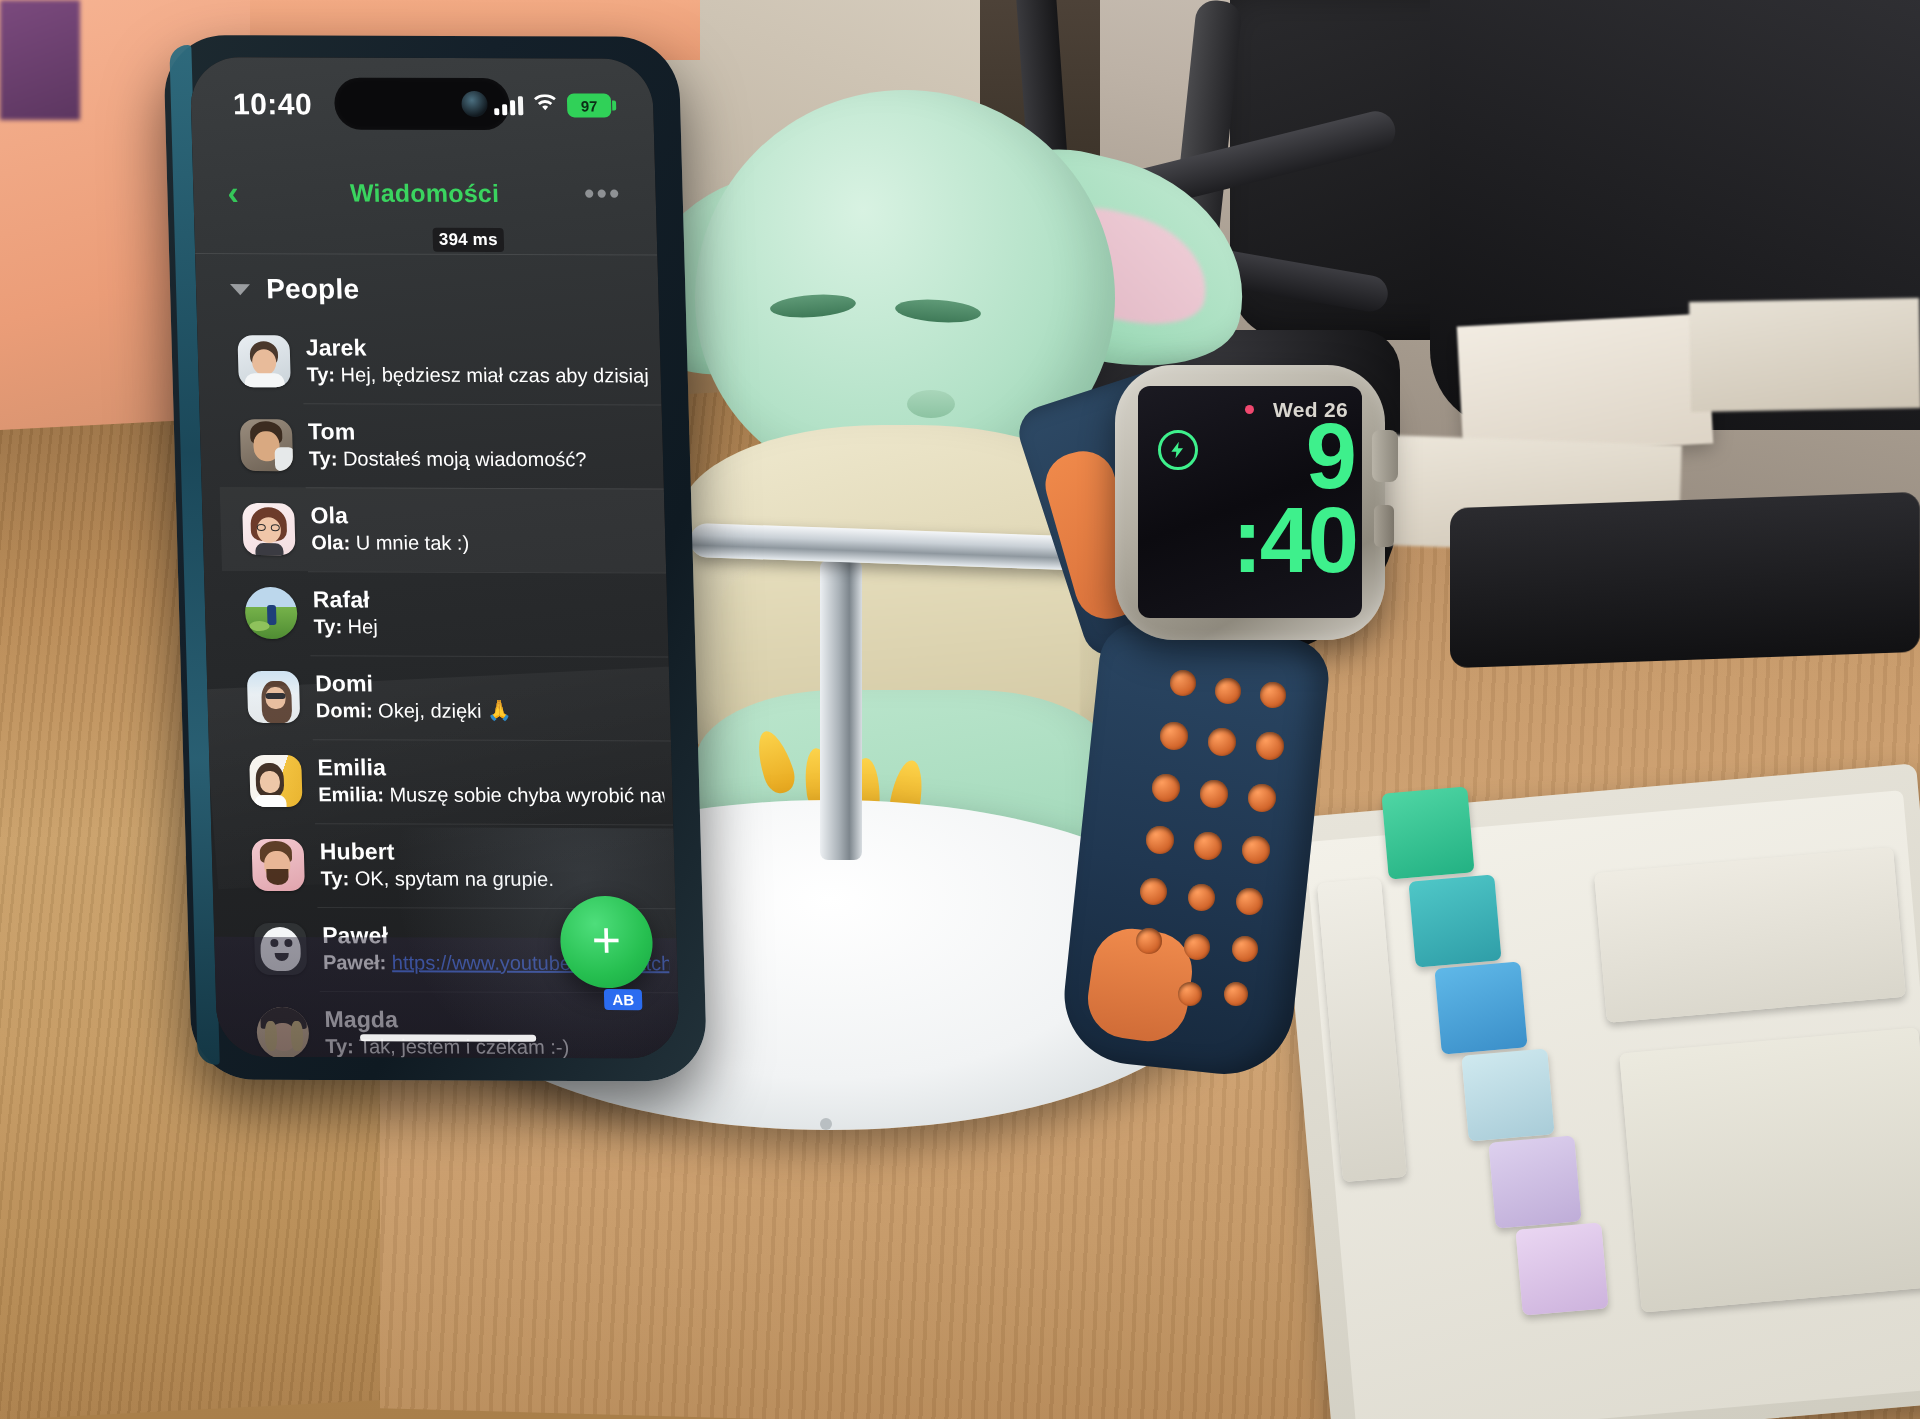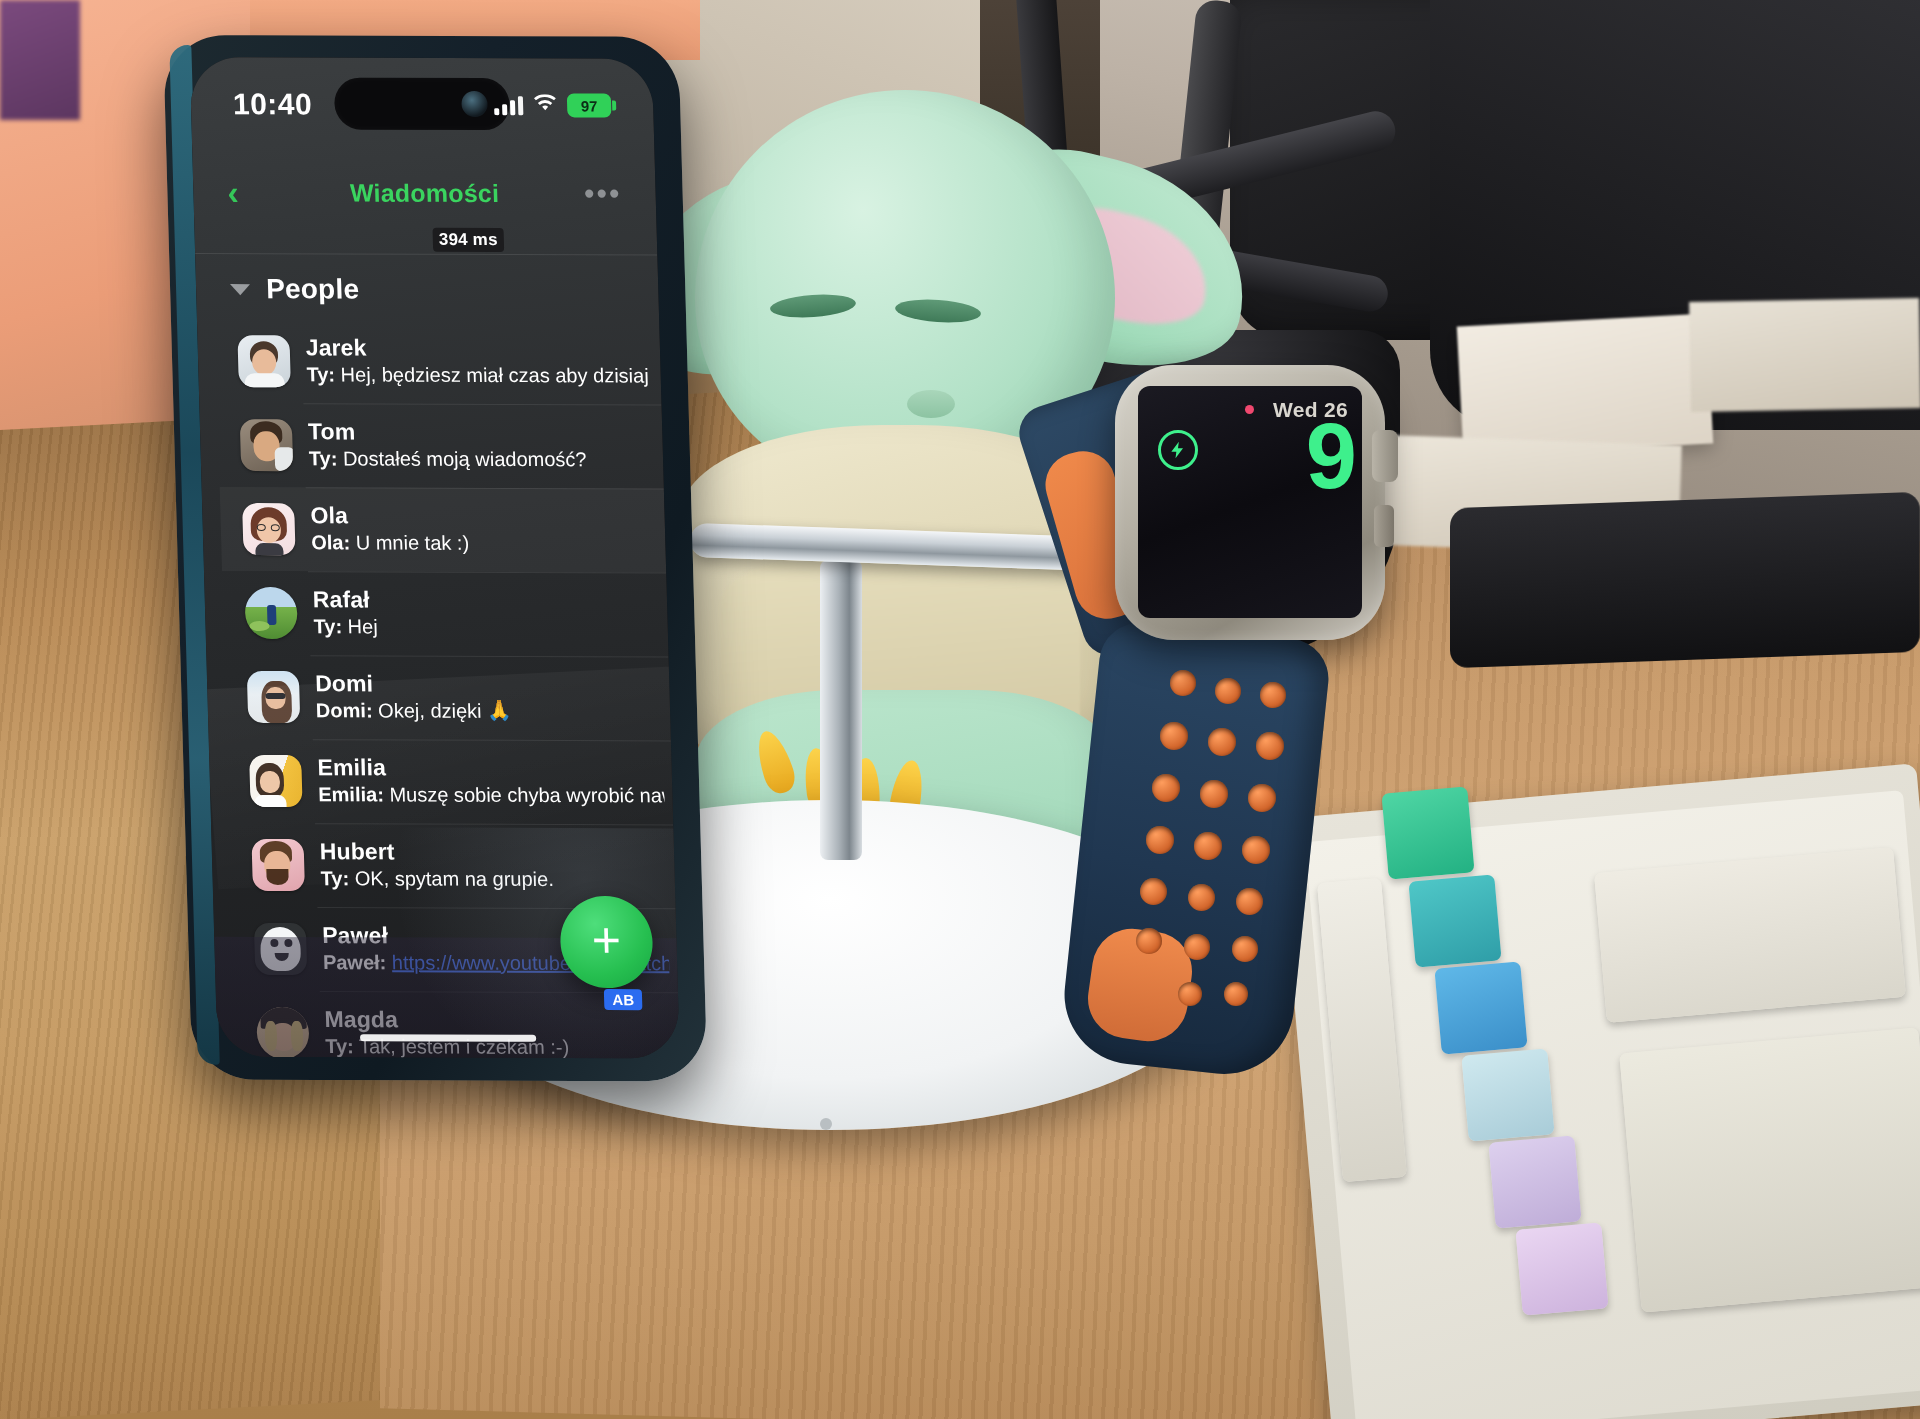--- a/index.html
+++ b/index.html
@@ -518,20 +518,21 @@
 
     <div class="watch-screen">
       <div class="wdot"></div>
       <div class="wdate">Wed 26</div>
       <div class="wcharge">
         <svg viewBox="0 0 24 24" fill="#3ef08c">
             <path d="M13 2 4 14h6l-1 8 9-12h-6l1-8z"></path>
           </svg>
       </div>
       <div class="wh">9</div>
+      <div class="wm">:40</div>
     </div>
   </div>
 
   <div class="phone">
     <div class="phone-body"></div>
     <div class="phone-edge"></div>
 
     <div class="screen">
       <div class="screen-inner"></div>
 

